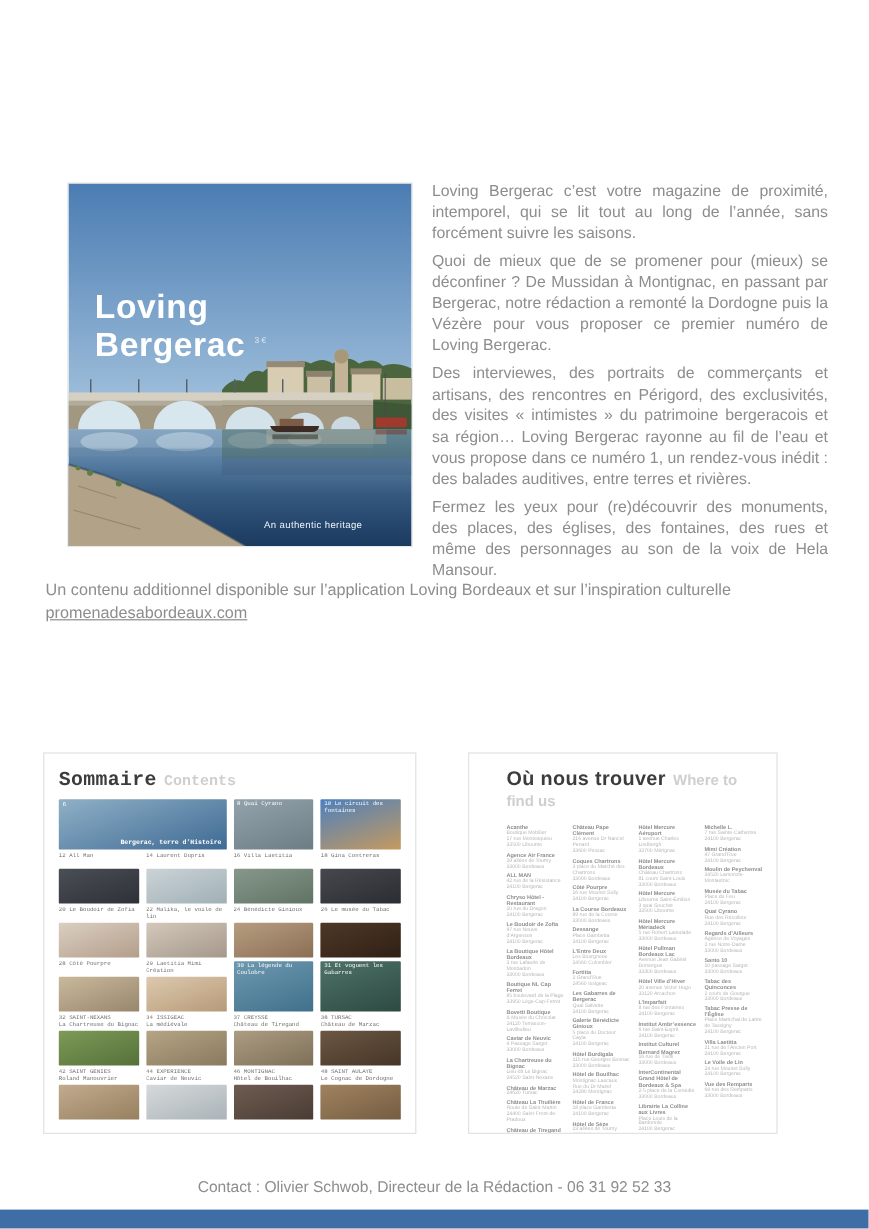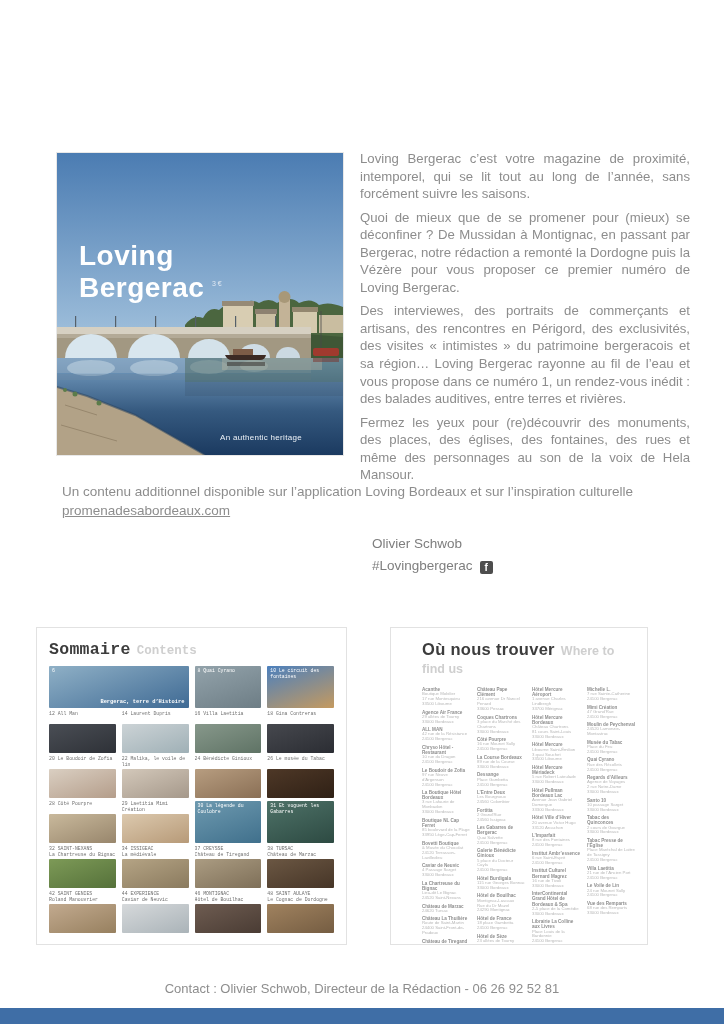--- a/index.html
+++ b/index.html
@@ -12,21 +12,21 @@
 
   
   .cover{position:absolute;left:57px;top:153px;width:286px;height:302px;box-shadow:0 0 0 1px #e8e8e8;text-decoration:underline;}
   .cover svg{display:block;}
 
   
   .intro{position:absolute;left:360px;top:150px;width:330px;}
   .intro p{margin:0 0 6px 0;font-size:13.2px;line-height:1.33;color:#8d8d8d;text-align:justify;}
 
   
-  .addl{position:absolute;left:62px;top:483px;width:638px;font-size:13.5px;line-height:1.4;color:#8d8d8d;}
+  .addl{position:absolute;left:38px;top:483px;width:638px;font-size:13.5px;line-height:1.4;color:#8d8d8d;}
   .addl a{color:#8d8d8d;text-decoration:underline;}
 
   
   .sig{position:absolute;left:372px;top:533px;font-size:13.5px;color:#7e7e7e;line-height:1.65;}
   .fb{display:inline-block;width:13px;height:13px;background:#4d4d4d;color:#ffffff;border-radius:2px;
       font-size:10px;font-weight:bold;text-align:center;line-height:13px;margin-left:7px;vertical-align:-1px;}
 
   
   .panel{position:absolute;top:627px;height:318px;border:1px solid #e2e2e2;background:#fff;
          box-sizing:border-box;padding:12px 12px;overflow:hidden;}
@@ -152,24 +152,20 @@
     <p>Quoi de mieux que de se promener pour (mieux) se déconfiner ? De Mussidan à Montignac, en passant par Bergerac, notre rédaction a remonté la Dordogne puis la Vézère pour vous proposer ce premier numéro de Loving Bergerac.</p>
     <p>Des interviewes, des portraits de commerçants et artisans, des rencontres en Périgord, des exclusivités, des visites « intimistes » du patrimoine bergeracois et sa région… Loving Bergerac rayonne au fil de l’eau et vous propose dans ce numéro 1, un rendez-vous inédit : des balades auditives, entre terres et rivières.</p>
     <p>Fermez les yeux pour (re)découvrir des monuments, des places, des églises, des fontaines, des rues et même des personnages au son de la voix de Hela Mansour.</p>
   </div>
 
   <div class="addl">
     <span>Un contenu additionnel disponible sur l’application Loving Bordeaux et sur l’inspiration culturelle</span><br>
     <a href="#">promenadesabordeaux.com</a>
   </div>
 
-  <div class="sig">
-    <span>Olivier Schwob</span><br>
-    <span>#Lovingbergerac</span><span class="fb">f</span>
-  </div>
 
   <div class="panel panel-sommaire">
     <div>
       <span class="ptitle">Sommaire</span><span class="psub">Contents</span>
     </div>
     <div class="sgrid">
         <div class="tile wide">
           <div class="timg" style="background: linear-gradient(160deg, rgb(143, 176, 198), rgb(63, 106, 148));">
             <span class="onum">6</span>
             <span class="owide">Bergerac, terre d’Histoire</span>
@@ -577,16 +573,16 @@
           </div>
           <div class="fentry">
             <div class="fname">Vue des Remparts</div>
             <div class="fline">68 rue des Remparts</div>
             <div class="fline">33000 Bordeaux</div>
           </div>
         </div>
       </div>
   </div>
 
-  <div class="footer-text">Contact : Olivier Schwob, Directeur de la Rédaction - 06 26 92 52 81</div>
+  <div class="footer-text">Contact : Olivier Schwob, Directeur de la Rédaction - 06 31 92 52 33</div>
   <div class="footer-bar" style="background: rgb(63, 110, 166);"></div>
 
 </div>
 
 </body></html>

